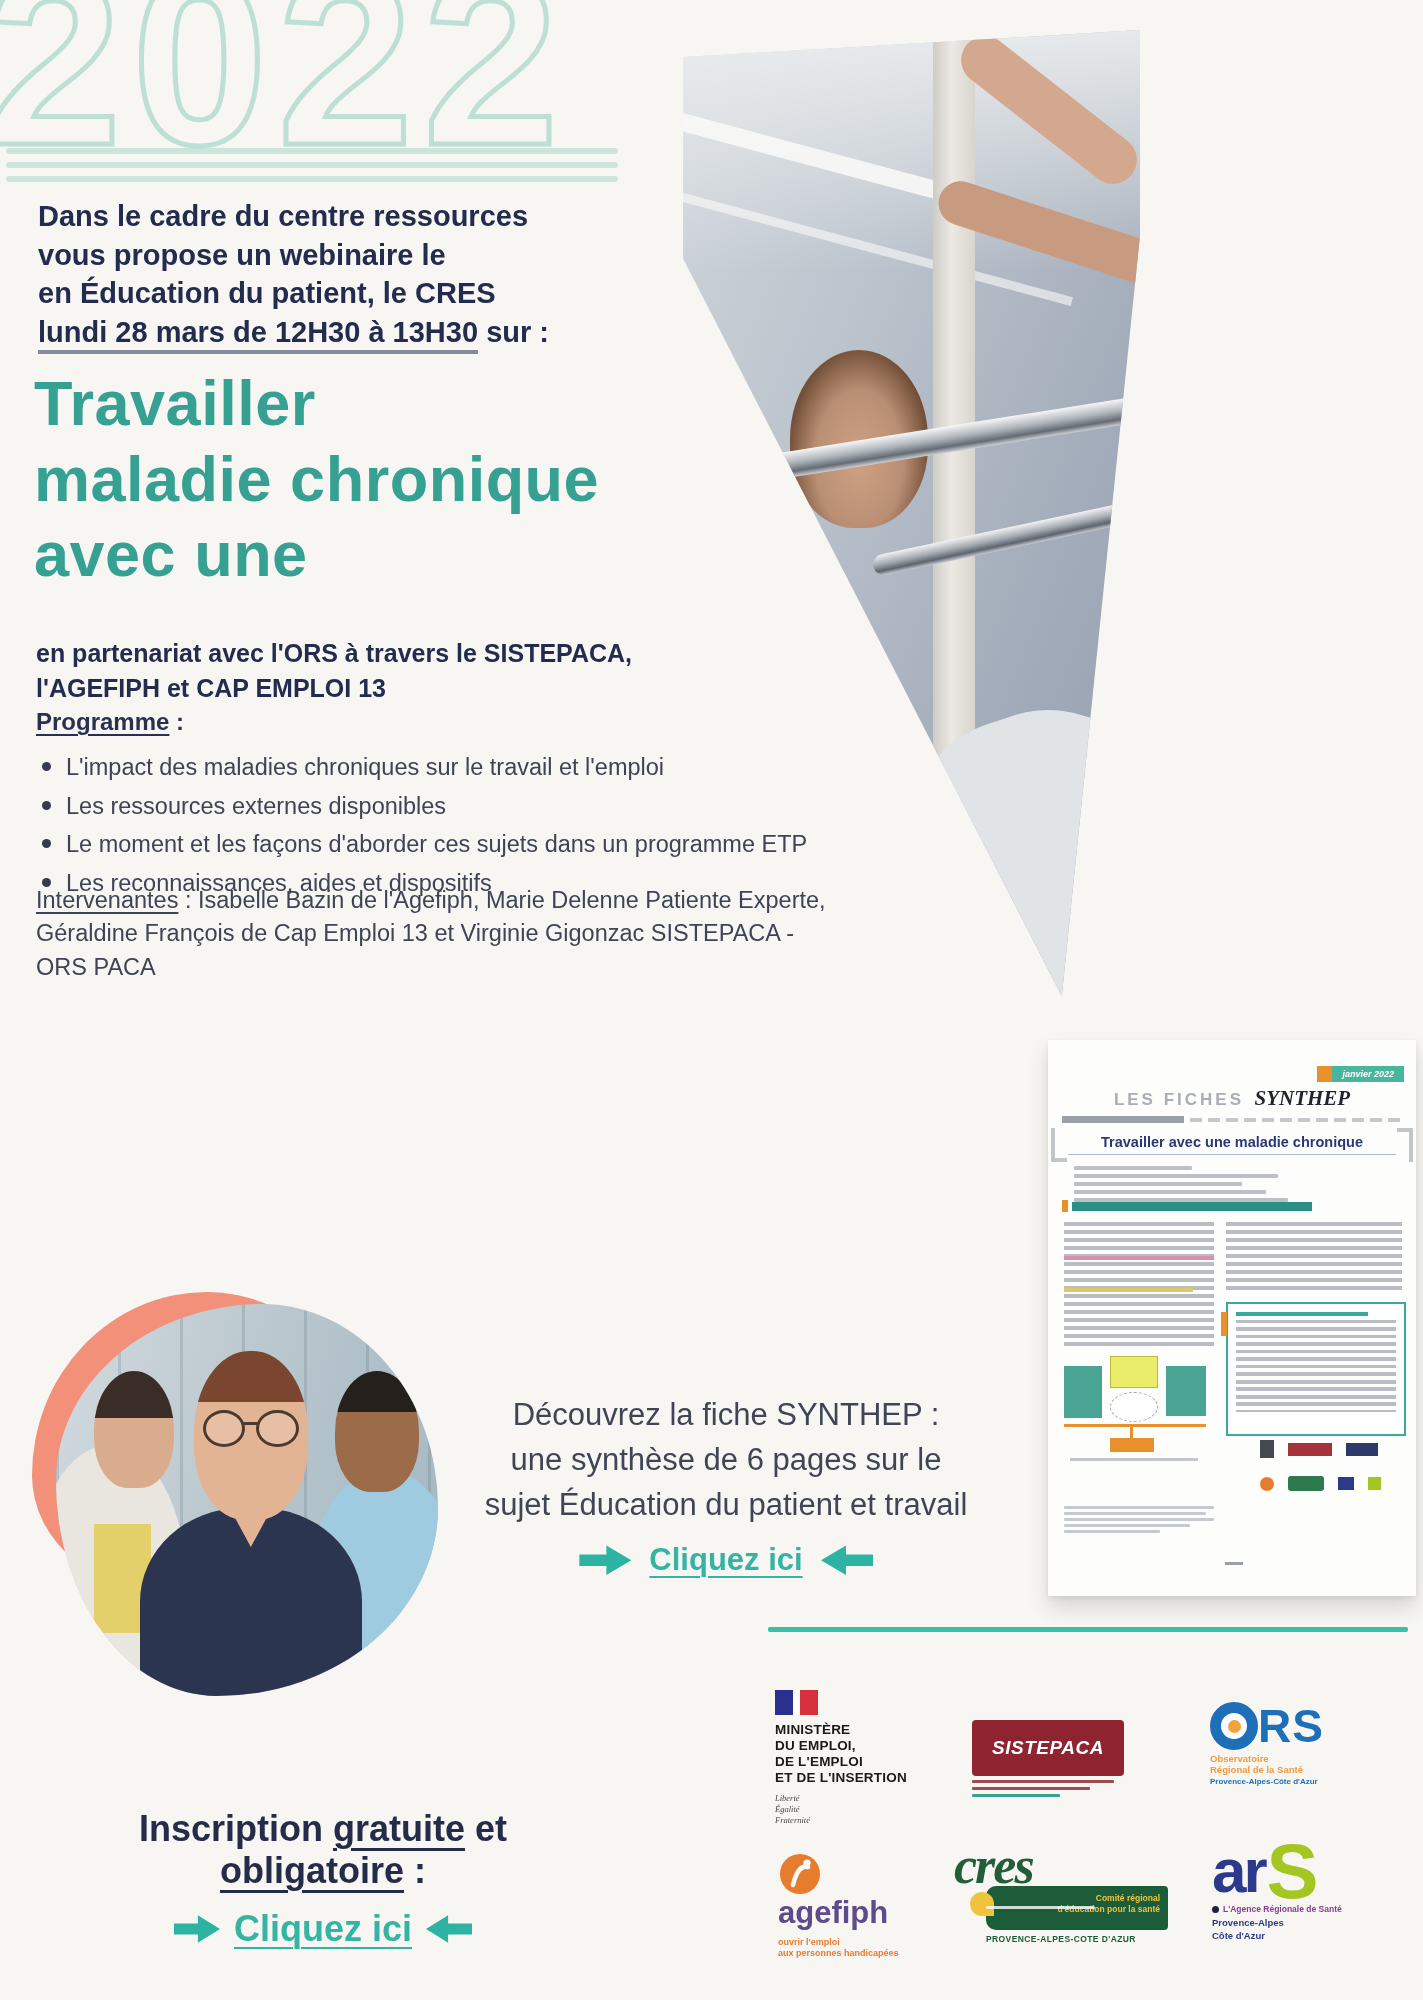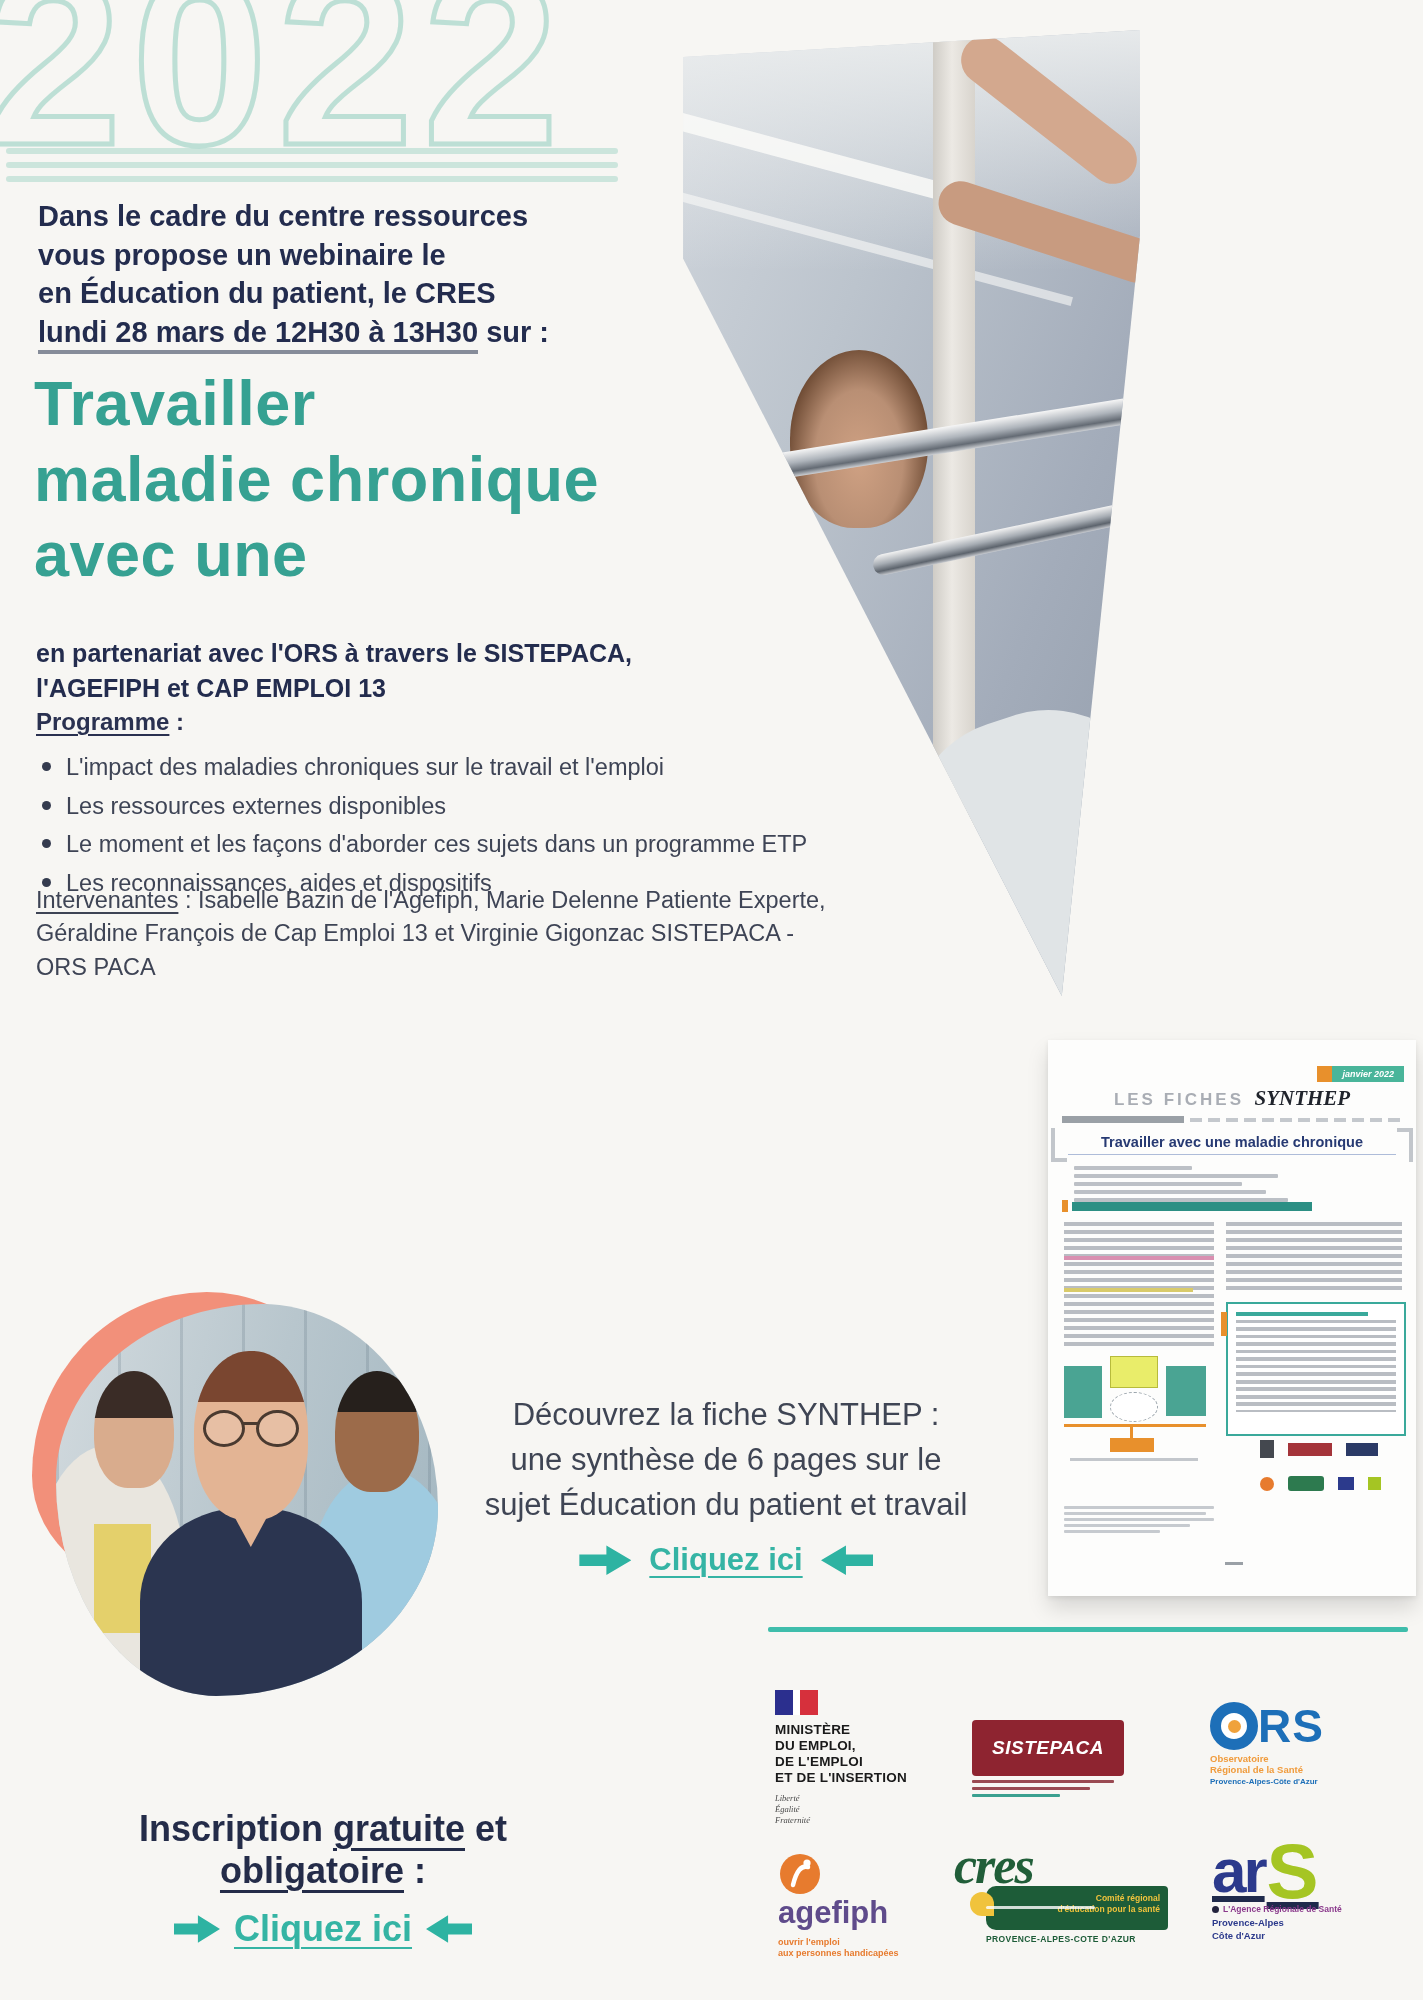--- a/index.html
+++ b/index.html
@@ -177,21 +177,21 @@
   .cres-name{position:absolute;left:4px;top:0;font-family:"Liberation Serif",serif;font-style:italic;font-weight:700;
              font-size:52px;color:#215e39;letter-spacing:-2px;line-height:1;}
   .cres-banner{position:absolute;left:36px;top:46px;width:182px;height:44px;background:#1d5c38;border-radius:10px 4px 4px 10px;
                color:#f0c33c;font-size:8.5px;font-weight:700;text-align:right;padding:7px 8px 0 8px;box-sizing:border-box;line-height:1.35;}
   .cres-banner::before{content:"";position:absolute;left:-16px;top:6px;width:24px;height:24px;background:#f0c33c;
                        border-radius:50% 50% 0 50%;}
   .cres-banner::after{content:"";position:absolute;left:0;top:20px;width:60%;height:3px;background:rgba(255,255,255,.8);border-radius:2px;}
   .cres-region{position:absolute;left:36px;top:94px;font-size:8.5px;font-weight:700;color:#1d5c38;letter-spacing:.4px;}
 
   .logo-ars{position:absolute;left:1212px;top:1846px;width:175px;}
-  .ars-word{display:flex;align-items:flex-start;line-height:.8;text-decoration:underline;}
+  .ars-word{display:flex;align-items:flex-start;line-height:.8;}
   .ars-word .ar{font-size:62px;font-weight:700;color:#2c3a8c;letter-spacing:-3px;}
   .ars-word .s{font-size:78px;font-weight:700;color:#a5c523;margin-left:2px;margin-top:-6px;}
   .ars-sub{display:flex;align-items:center;gap:4px;font-size:8.5px;font-weight:700;color:#8b3a8c;margin-top:2px;}
   .ars-sub .dot{width:7px;height:7px;border-radius:50%;background:#22223c;flex:0 0 auto;}
   .ars-region{font-size:9.5px;color:#2c3a8c;font-weight:700;line-height:1.3;margin-top:3px;}
 
   
   .register{position:absolute;left:62px;top:1808px;width:522px;text-align:center;color:#242c49;}
   .register .line1{font-size:36px;font-weight:600;}
   .register .u3{text-decoration:underline;text-decoration-thickness:3px;text-underline-offset:7px;}

